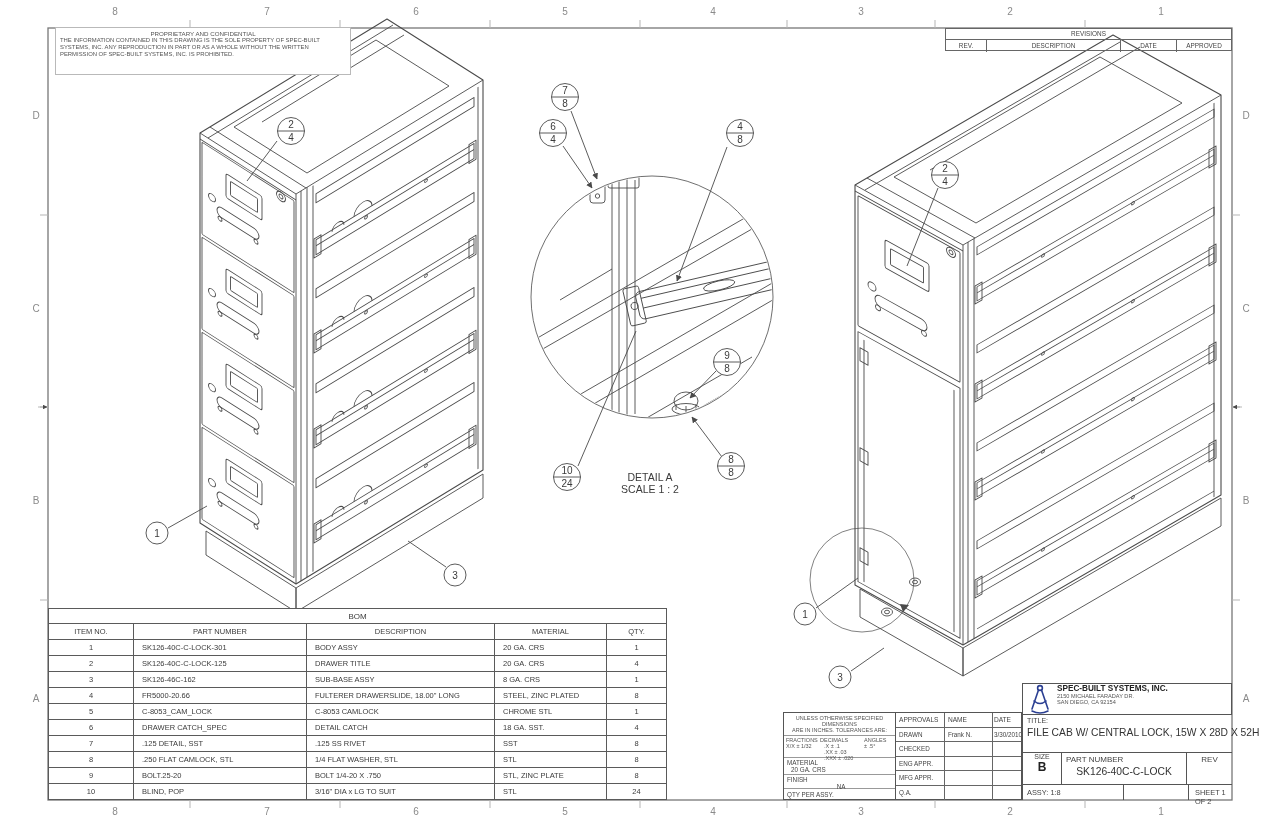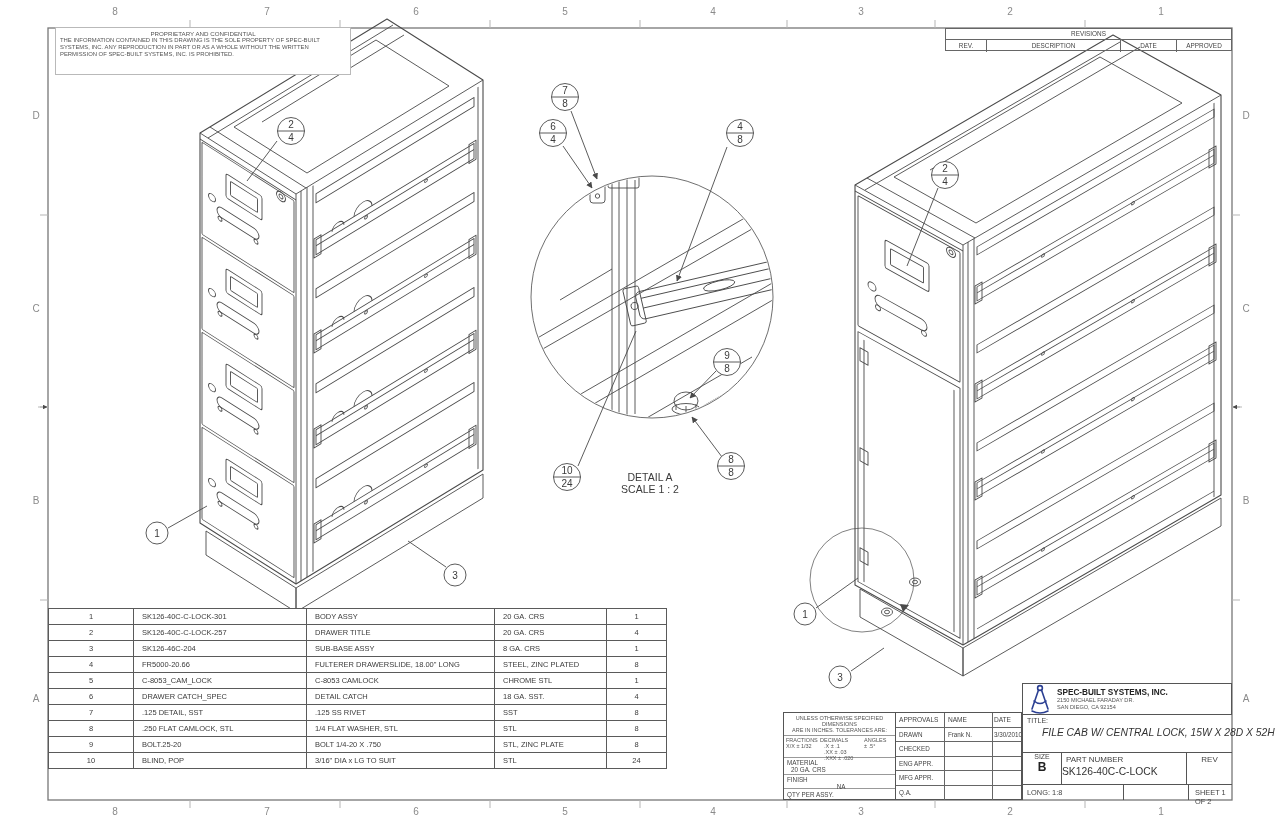--- a/index.html
+++ b/index.html
@@ -17,21 +17,21 @@
   #revs .rh{display:flex;height:12px;line-height:12px;text-align:center;}
   #revs .rh span{border-right:1px solid #666;}
   #revs .rh span:last-child{border-right:none;}
   
   #bom{left:48px;top:608px;width:618px;border-collapse:collapse;table-layout:fixed;
        font-size:7.5px;color:#3b3b3b;background:#fff;}
   #bom td{border:1px solid #5a5a5a;height:15px;padding:0 0 0 8px;overflow:hidden;white-space:nowrap;}
   #bom td.c{text-align:center;padding:0;}
   #bom .ttl{height:14px;text-align:center;font-size:8px;padding:0;}
   #bom .hdr td{text-align:center;padding:0;}
-  #company{left:1022px;top:683px;width:210px;height:32px;border:1px solid #555;display:flex;align-items:center;}
+  #company{left:1022px;top:683px;width:210px;height:32px;border:1px solid #555;display:flex;}
   #company .nm{font-size:8.2px;font-weight:bold;color:#222;}
   #company .ad{font-size:5.6px;color:#555;line-height:6.4px;}
   .apr-row{display:flex;border-top:1px solid #666;font-size:6.3px;}
   .apr-row span{display:block;line-height:13.6px;height:13.6px;overflow:hidden;white-space:nowrap;}
   .apr-c1{width:48px;padding-left:3px;border-right:1px solid #666;}
   .apr-c2{width:47px;padding-left:3px;border-right:1px solid #666;}
   .apr-c3{width:29px;padding-left:1px;}
 </style>
 </head>
 <body>
@@ -423,37 +423,47 @@
 
   <table id="bom" class="abs">
     <colgroup>
         <col style="width:85px">
         <col style="width:173px">
         <col style="width:188px">
         <col style="width:112px">
         <col style="width:60px">
       </colgroup>
     <tbody>
+      <tr>
+          <td class="ttl" colspan="5">BOM</td>
+        </tr>
+      <tr class="hdr">
+        <td>ITEM NO.</td>
+        <td>PART NUMBER</td>
+        <td>DESCRIPTION</td>
+        <td>MATERIAL</td>
+        <td>QTY.</td>
+      </tr>
     <tr>
           <td class="c">1</td>
           <td>SK126-40C-C-LOCK-301</td>
           <td>BODY ASSY</td>
           <td>20 GA. CRS</td>
           <td class="c">1</td>
         </tr>
         <tr>
           <td class="c">2</td>
-          <td>SK126-40C-C-LOCK-257</td>
+          <td>SK126-40C-C-LOCK-125</td>
           <td>DRAWER TITLE</td>
           <td>20 GA. CRS</td>
           <td class="c">4</td>
         </tr>
         <tr>
           <td class="c">3</td>
-          <td>SK126-46C-204</td>
+          <td>SK126-46C-162</td>
           <td>SUB-BASE ASSY</td>
           <td>8 GA. CRS</td>
           <td class="c">1</td>
         </tr>
         <tr>
           <td class="c">4</td>
           <td>FR5000-20.66</td>
           <td>FULTERER DRAWERSLIDE, 18.00" LONG</td>
           <td>STEEL, ZINC PLATED</td>
           <td class="c">8</td>
@@ -583,37 +593,37 @@
           <div class="apr-row">
             <span class="apr-c1">Q.A.</span>
             <span class="apr-c2"></span>
             <span class="apr-c3"></span>
           </div>
         </div>
     </div>
 
     <div class="abs" style="left:1022px;top:715px;width:210px;height:38px;border-left:1px solid #555;border-bottom:1px solid #555;">
       <div style="font-size:7px;color:#444;padding:2px 0 0 4px;">TITLE:</div>
-      <div style="font-size:10.3px;color:#333;padding:3px 0 0 19px;white-space:nowrap;font-style:italic;">FILE CAB W/ CENTRAL LOCK, 15W X 28D X 52H</div>
+      <div style="font-size:10.3px;color:#333;padding:3px 0 0 4px;white-space:nowrap;">FILE CAB W/ CENTRAL LOCK, 15W X 28D X 52H</div>
     </div>
 
     <div class="abs" style="left:1022px;top:753px;width:210px;height:32px;border-left:1px solid #555;border-bottom:1px solid #555;display:flex;">
       <div style="width:38px;border-right:1px solid #555;text-align:center;">
         <div style="font-size:7px;color:#444;">SIZE</div>
         <div style="font-size:12px;font-weight:bold;color:#222;">B</div>
       </div>
       <div style="width:124px;border-right:1px solid #555;">
         <div style="font-size:8px;color:#444;padding:2px 0 0 4px;">PART NUMBER</div>
-        <div style="font-size:10.3px;color:#333;padding-top:2px;">SK126-40C-C-LOCK</div>
+        <div style="font-size:10.3px;color:#333;text-align:center;padding-top:2px;">SK126-40C-C-LOCK</div>
       </div>
       <div style="flex:1;text-align:center;">
         <div style="font-size:8px;color:#444;padding-top:2px;">REV</div>
       </div>
     </div>
 
     <div class="abs" style="left:1022px;top:785px;width:210px;height:15px;border-left:1px solid #555;display:flex;font-size:7.4px;color:#444;">
-      <div style="width:96px;border-right:1px solid #555;padding:3px 0 0 4px;">LONG: 1:8</div>
+      <div style="width:96px;border-right:1px solid #555;padding:3px 0 0 4px;">ASSY: 1:8</div>
       <div style="width:64px;border-right:1px solid #555;"></div>
       <div style="flex:1;padding:3px 0 0 6px;">SHEET 1 OF 2</div>
     </div>
   </div>
 
 </div>
 
 </body></html>

